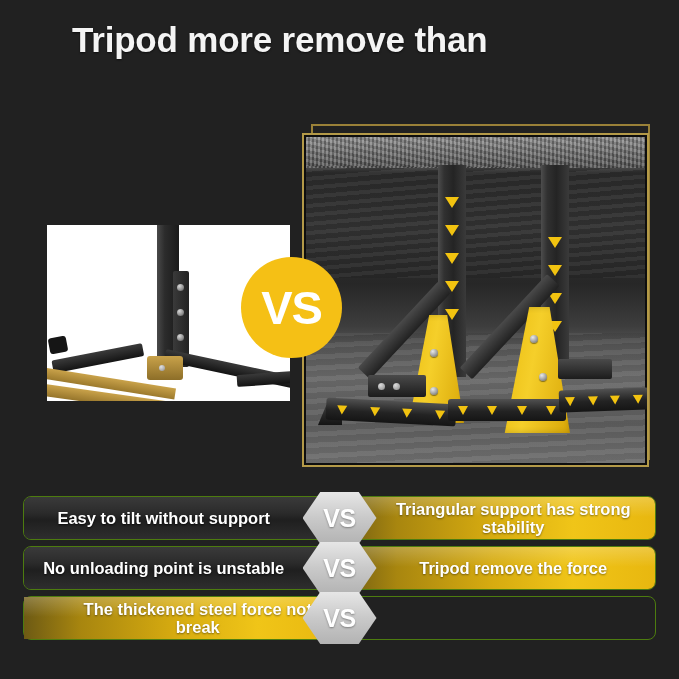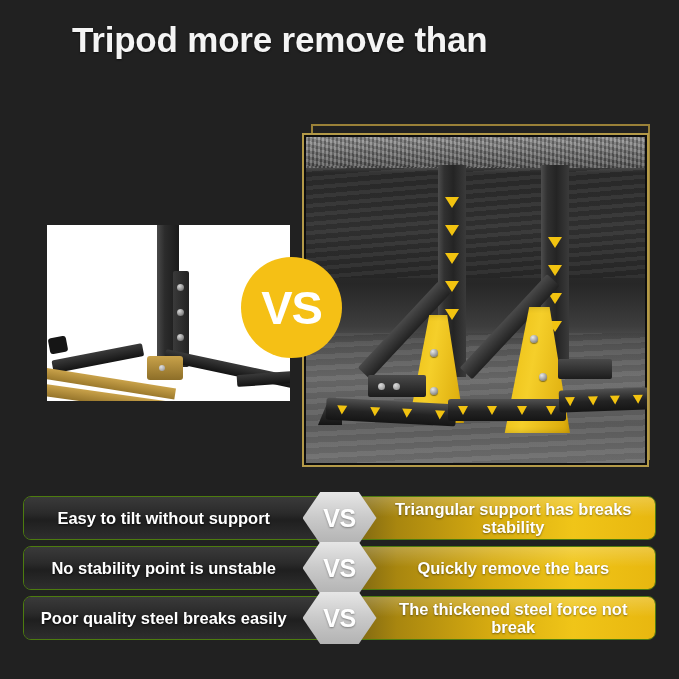--- a/index.html
+++ b/index.html
@@ -437,40 +437,37 @@
   <div class="rows">
 
     <div class="cmp-row">
       <div class="cmp-left">
         <span>Easy to tilt without support</span>
       </div>
       <div class="vs-hex">
         <span>VS</span>
       </div>
       <div class="cmp-right">
-        <span>Triangular support has breaks stability</span>
+        <span>Triangular support has strong stability</span>
       </div>
     </div>
 
     <div class="cmp-row">
       <div class="cmp-left">
-        <span>No stability point is unstable</span>
+        <span>No unloading point is unstable</span>
       </div>
       <div class="vs-hex">
         <span>VS</span>
       </div>
       <div class="cmp-right">
-        <span>Quickly remove the bars</span>
+        <span>Tripod remove the force</span>
       </div>
     </div>
 
     <div class="cmp-row">
-      <div class="cmp-left">
-        <span>Poor quality steel breaks easily</span>
-      </div>
       <div class="vs-hex">
         <span>VS</span>
       </div>
       <div class="cmp-right">
         <span>The thickened steel force not break</span>
       </div>
     </div>
 
   </div>
 </div>

